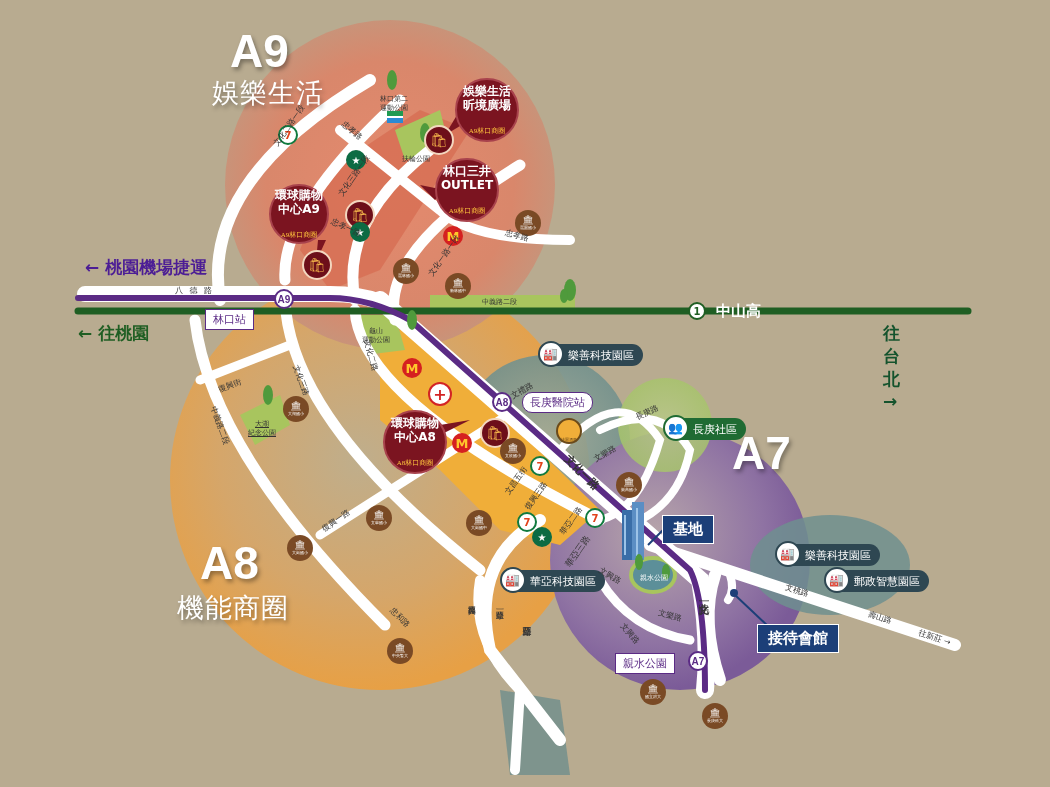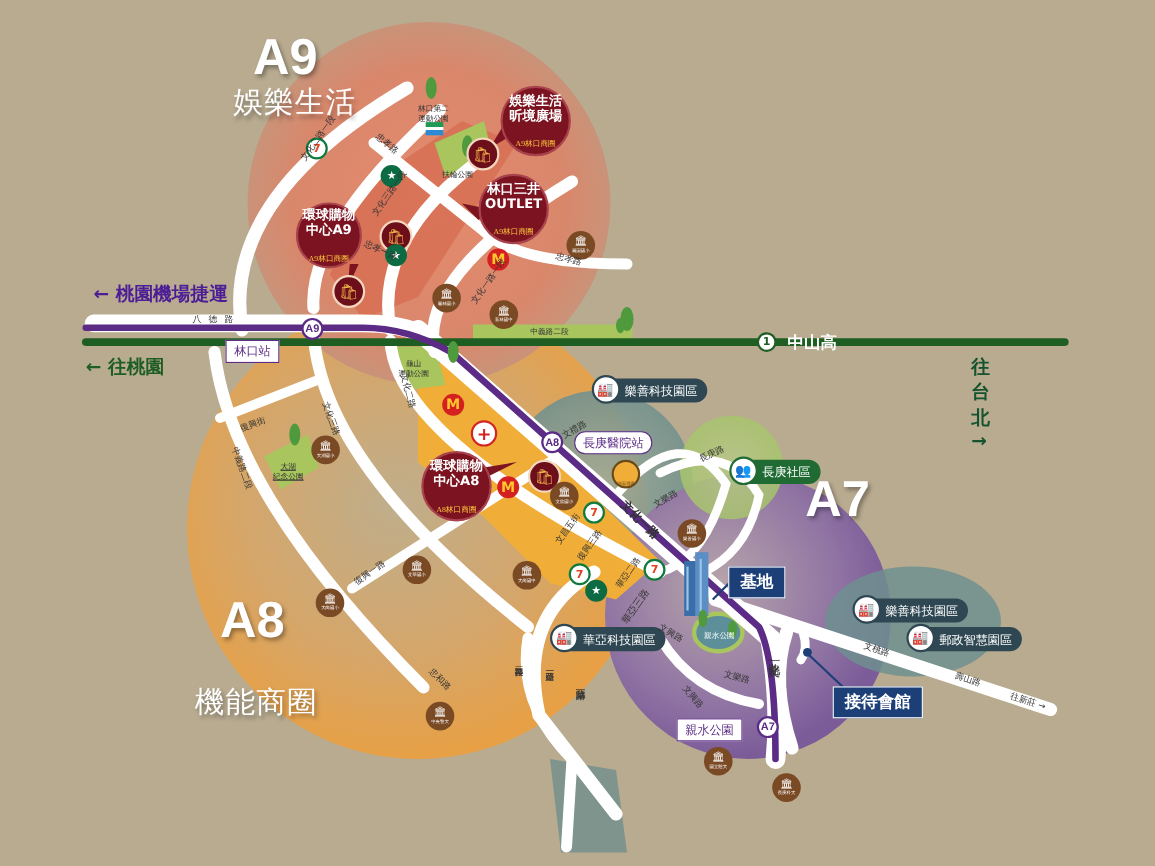--- a/index.html
+++ b/index.html
@@ -130,21 +130,21 @@
       <ellipse cx="412" cy="320" rx="5" ry="10"></ellipse>
       <ellipse cx="268" cy="395" rx="5" ry="10"></ellipse>
       <ellipse cx="639" cy="562" rx="4" ry="8"></ellipse>
       <ellipse cx="666" cy="572" rx="4" ry="8"></ellipse>
     </g>
   </svg>
 
   <div class="zone-title" style="left:230px;top:28px;font-size:46px;">A9</div>
   <div class="zone-sub" style="left:212px;top:75px;">娛樂生活</div>
   <div class="zone-title" style="left:200px;top:540px;font-size:46px;">A8</div>
-  <div class="zone-sub" style="left:177px;top:620px;text-align:center;">機能商圈</div>
+  <div class="zone-sub" style="left:177px;top:590px;text-align:center;">機能商圈</div>
   <div class="zone-title" style="left:732px;top:430px;font-size:46px;">A7</div>
 
   <div class="line-label" style="left:85px;top:256px;color:#4c1d95;">
     <span>←</span>
     <span>桃園機場捷運</span>
   </div>
   <div class="line-label" style="left:78px;top:322px;color:#1f5e23;">
     <span>←</span>
     <span>往桃園</span>
   </div>

